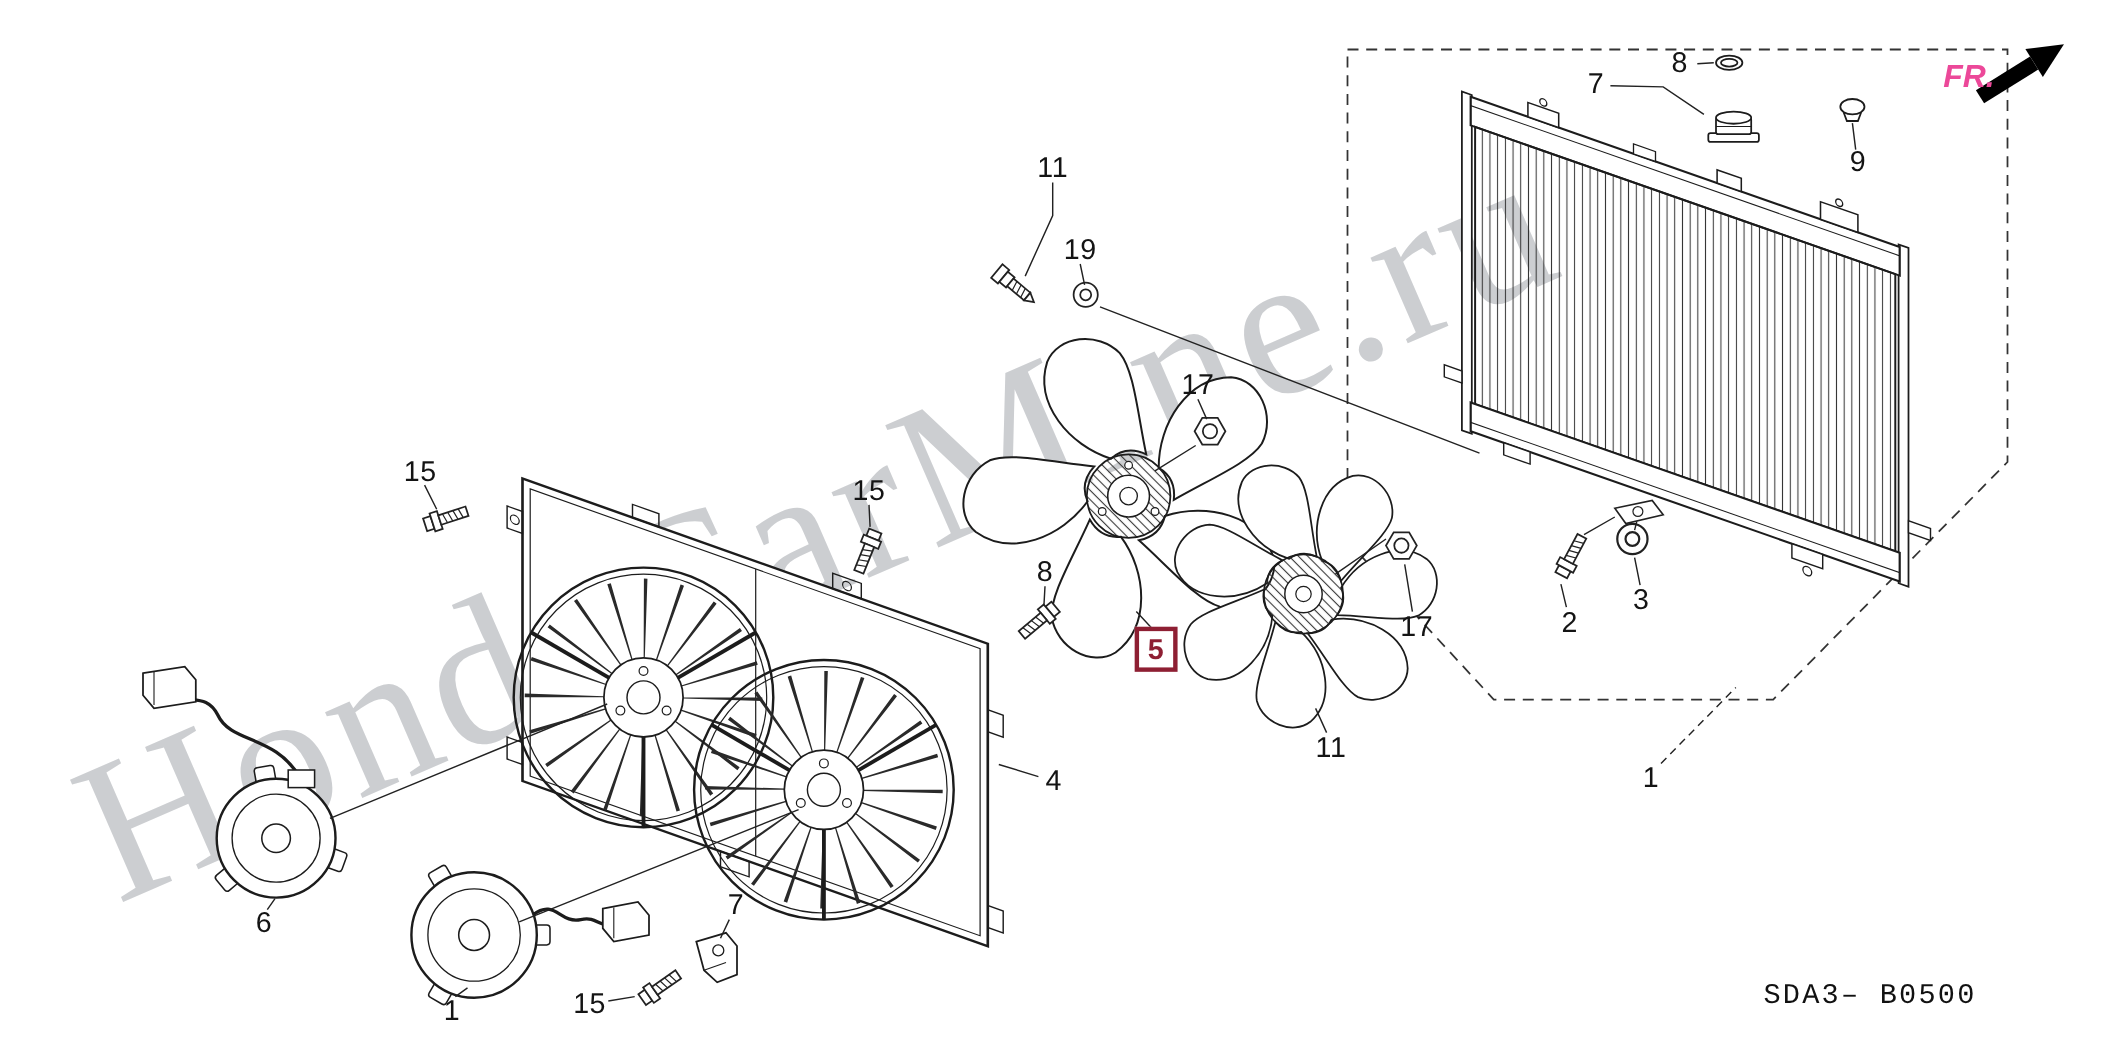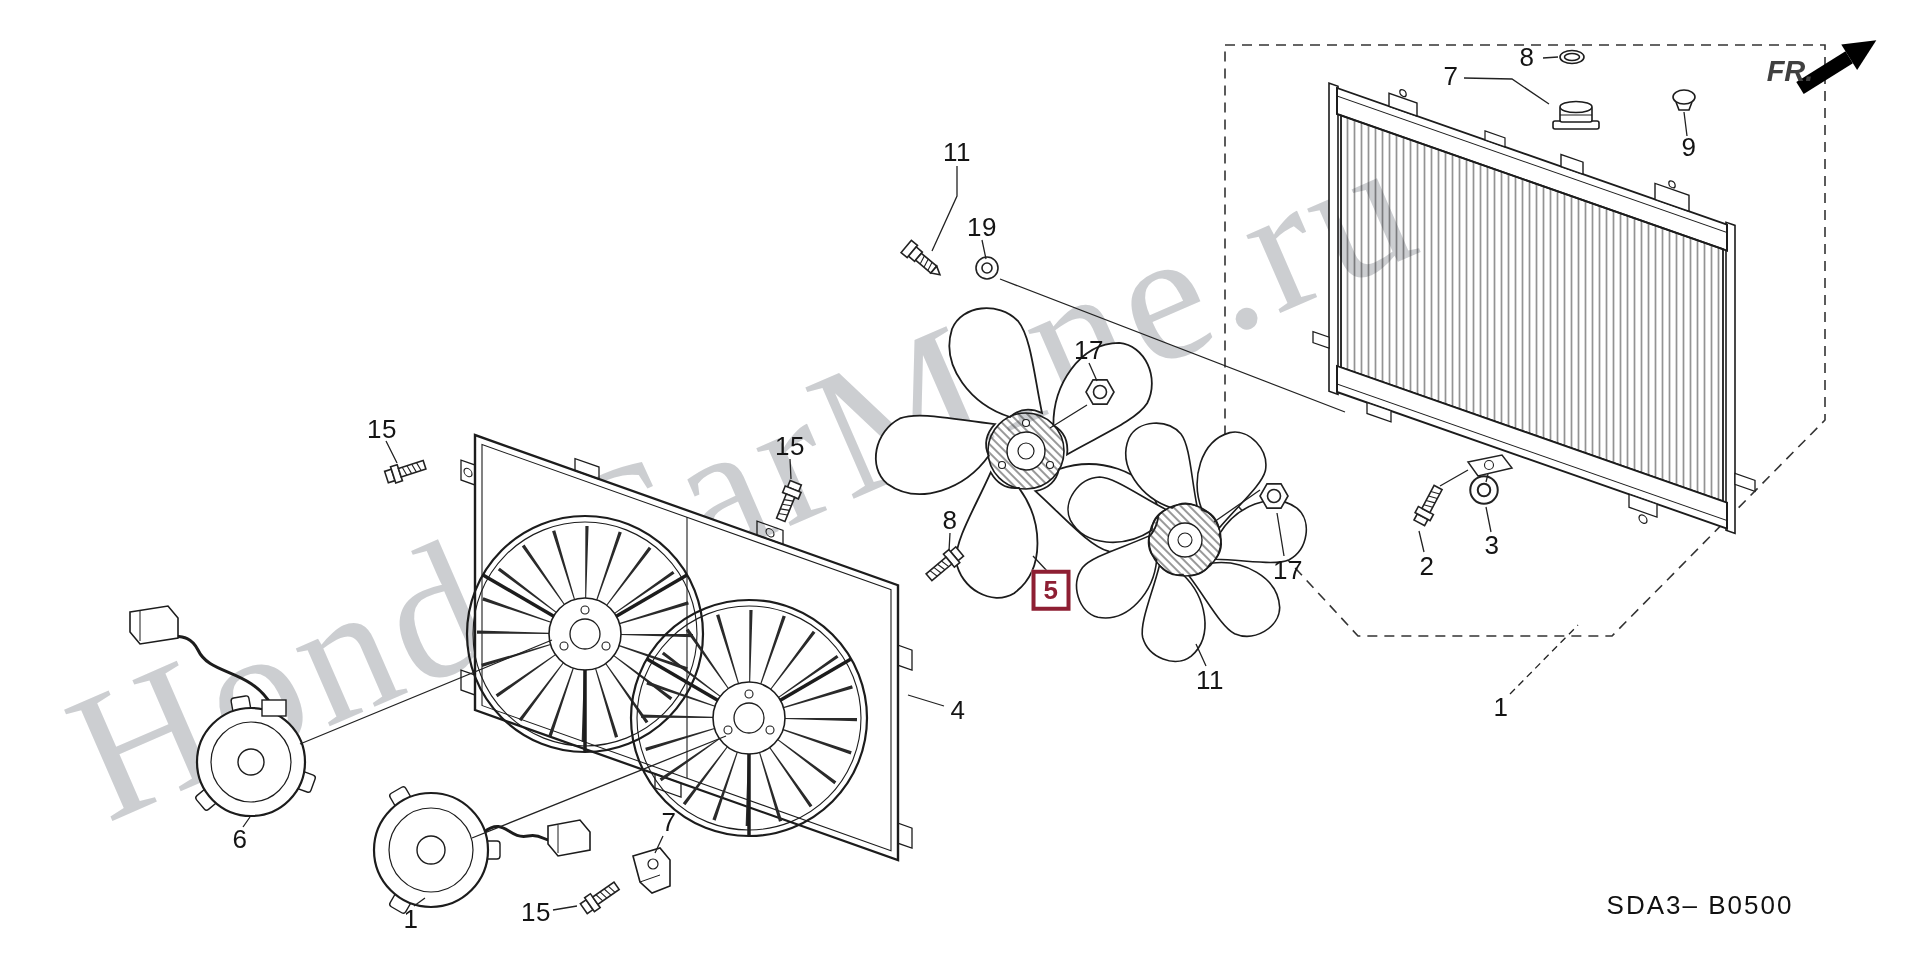--- a/index.html
+++ b/index.html
@@ -7,22 +7,22 @@
          font-family:"Liberation Sans",sans-serif;}
   .art{position:absolute;left:0;top:0;}
   .watermark{position:absolute;left:40px;top:668px;font-size:185px;letter-spacing:6px;
              font-family:"Liberation Serif",serif;color:rgba(128,133,140,0.40);
              transform:rotate(-23.5deg);transform-origin:0 0;white-space:nowrap;pointer-events:none;}
   .callout{position:absolute;transform:translate(-50%,-50%);font-size:26px;color:#141414;
            letter-spacing:.5px;white-space:nowrap;}
   .callout.hl{border:4px solid #8e1f33;color:#8e1f33;font-weight:700;background:rgba(255,255,255,.88);
               padding:0 8px;line-height:1.25;}
   .fr{position:absolute;transform:translate(-50%,-50%);font-weight:700;font-style:italic;
-      font-size:29px;color:#404040;}
-  .code{position:absolute;transform:translate(-50%,-50%);font-family:Liberation Sans, sans-serif;
+      font-size:29px;color:#ec4899;}
+  .code{position:absolute;transform:translate(-50%,-50%);font-family:Liberation Mono, monospace;
         font-size:26px;letter-spacing:2px;color:#111;}
 </style>
 </head>
 <body>
 
 <div class="stage">
 
   <div class="watermark">HondaCarMine.ru</div>
 
   <svg class="art" width="1920" height="959" viewBox="0 0 1920 959">

